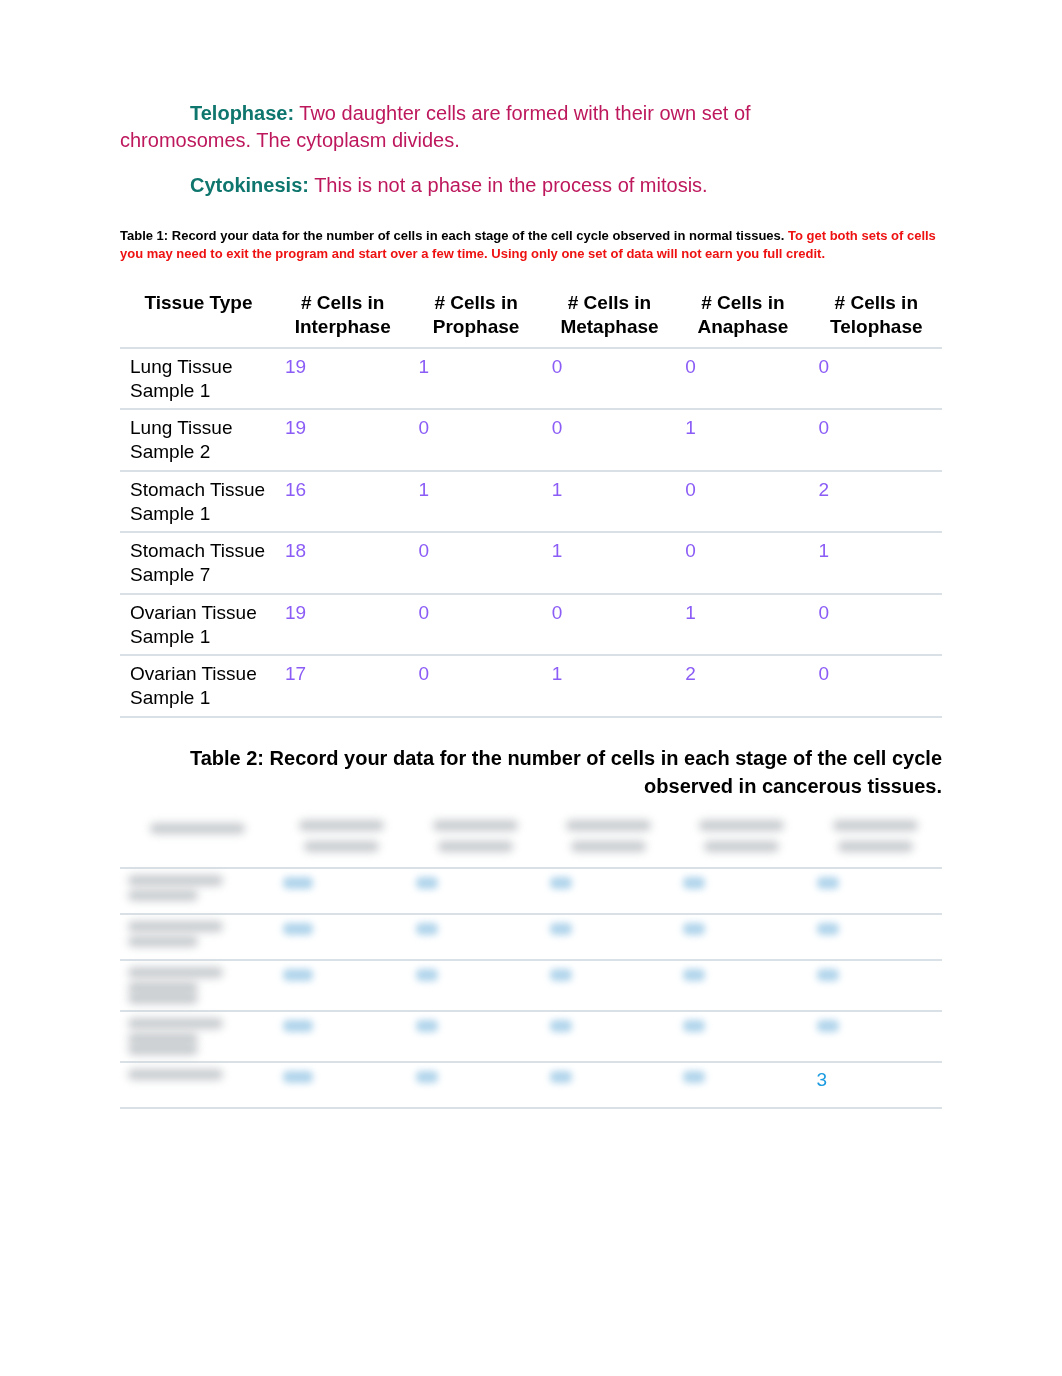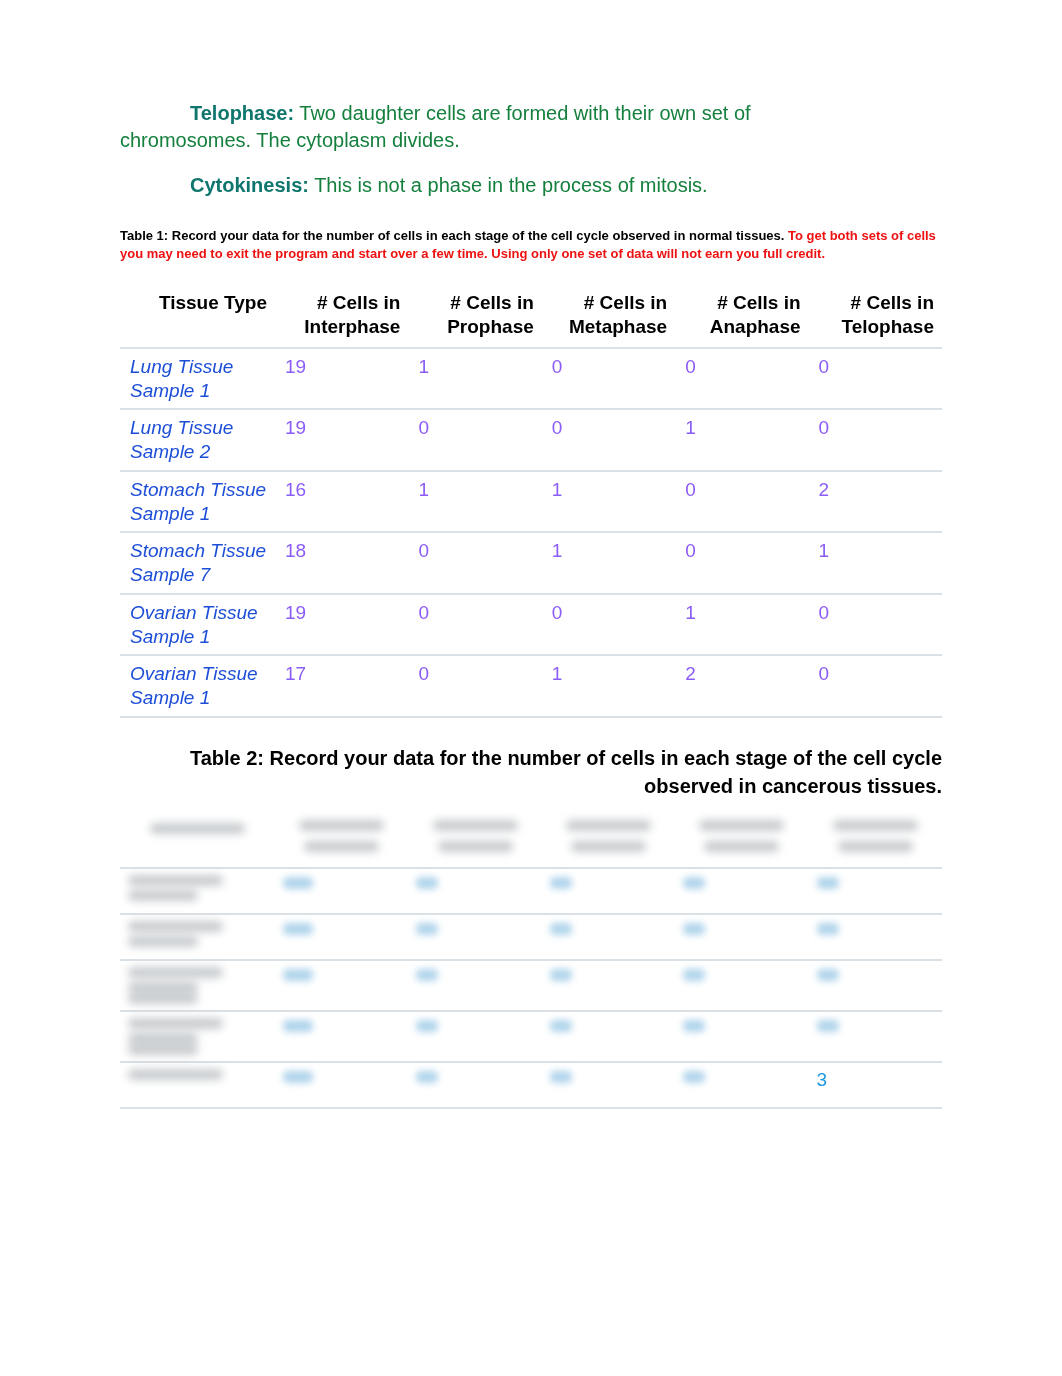--- a/index.html
+++ b/index.html
@@ -15,52 +15,52 @@
   .page {
     padding: 100px 120px 40px 120px;
   }
   .def-block {
     margin-bottom: 18px;
     font-size: 20px;
     line-height: 1.35;
   }
   .def-indent { padding-left: 70px; }
   .label { font-weight: bold; color: #0f766e; }
-  .blue { color: #15803d; }
+  .blue { color: #be185d; }
   .table-intro {
     font-size: 13px;
     font-weight: bold;
     line-height: 1.4;
     margin-top: 28px;
     margin-bottom: 20px;
   }
   .red { color: #e11; }
   table.data {
     width: 100%;
     border-collapse: collapse;
     font-size: 19px;
     table-layout: fixed;
   }
   table.data th {
     font-weight: bold;
-    text-align: right;
+    text-align: center;
     background: #fff;
     padding: 8px 8px 8px 10px;
     border-bottom: 2px solid #d9e1e7;
     vertical-align: top;
     line-height: 1.25;
   }
   table.data th:first-child { width: 155px; }
   table.data td {
     padding: 6px 8px 6px 10px;
     border-bottom: 2px solid #d9e1e7;
     vertical-align: top;
     line-height: 1.25;
   }
-  table.data td.tissue { color: #1d4ed8; font-style: italic; }
+  table.data td.tissue { color: #000000; }
   table.data td.val { color: #8b5cf6; }
   .t2intro {
     font-size: 20px;
     font-weight: bold;
     line-height: 1.4;
     margin-top: 26px;
     margin-bottom: 14px;
     text-align: right;
   }
   table.blurred {

